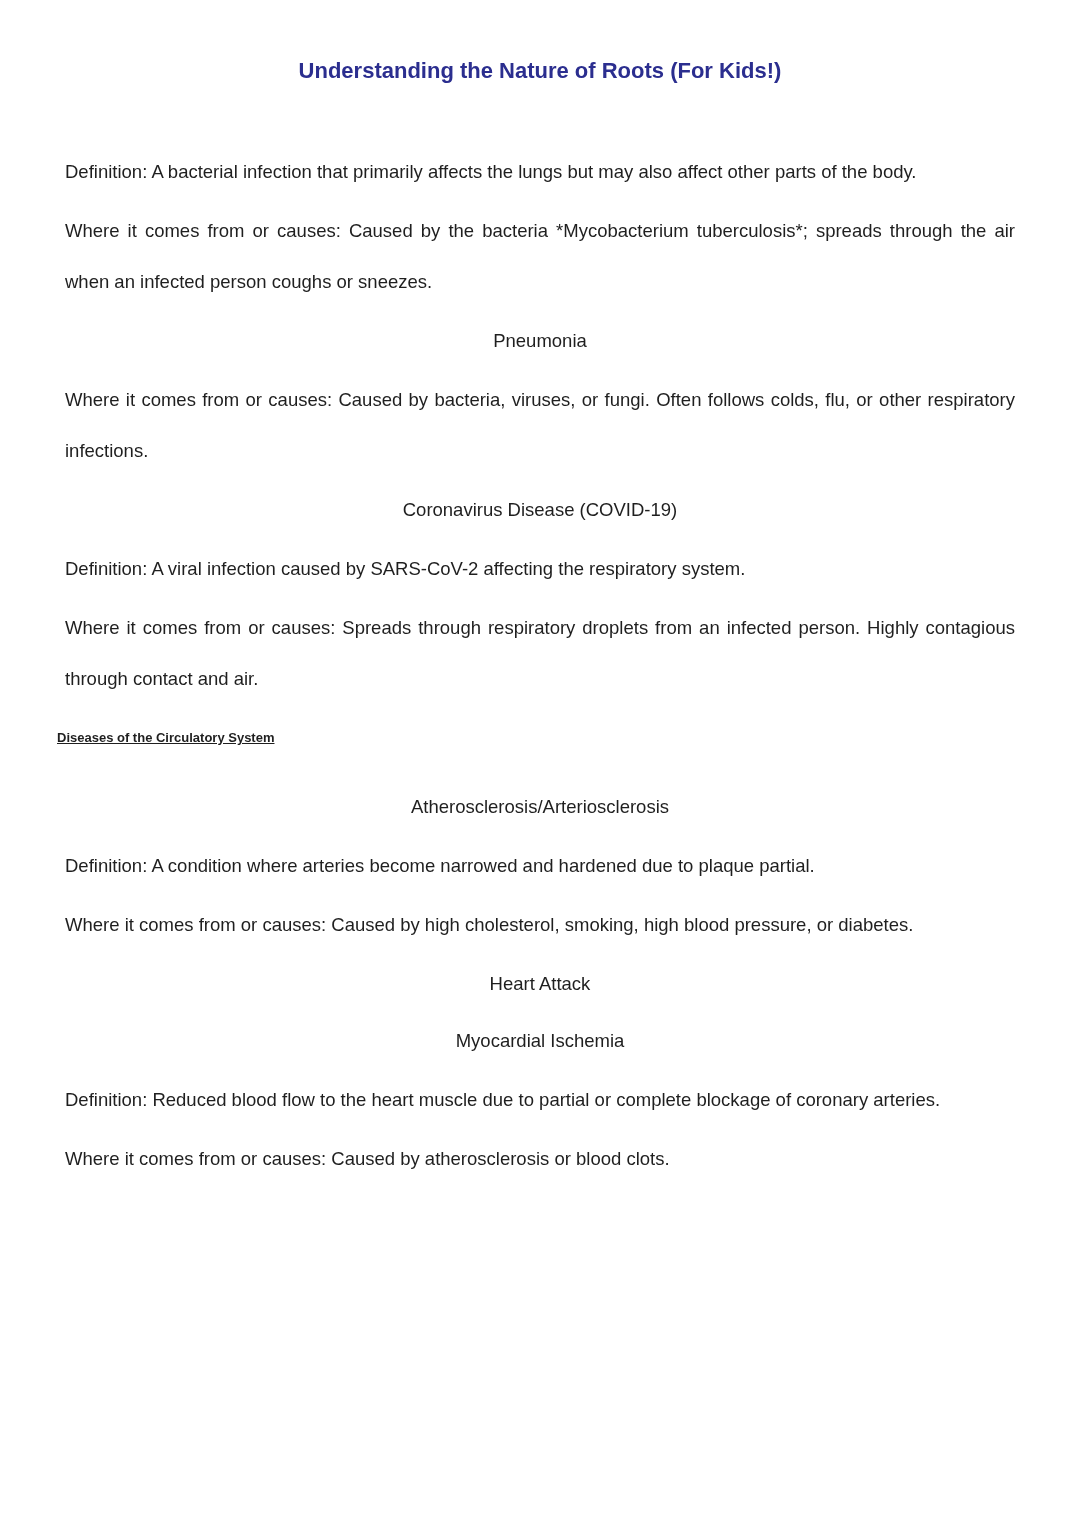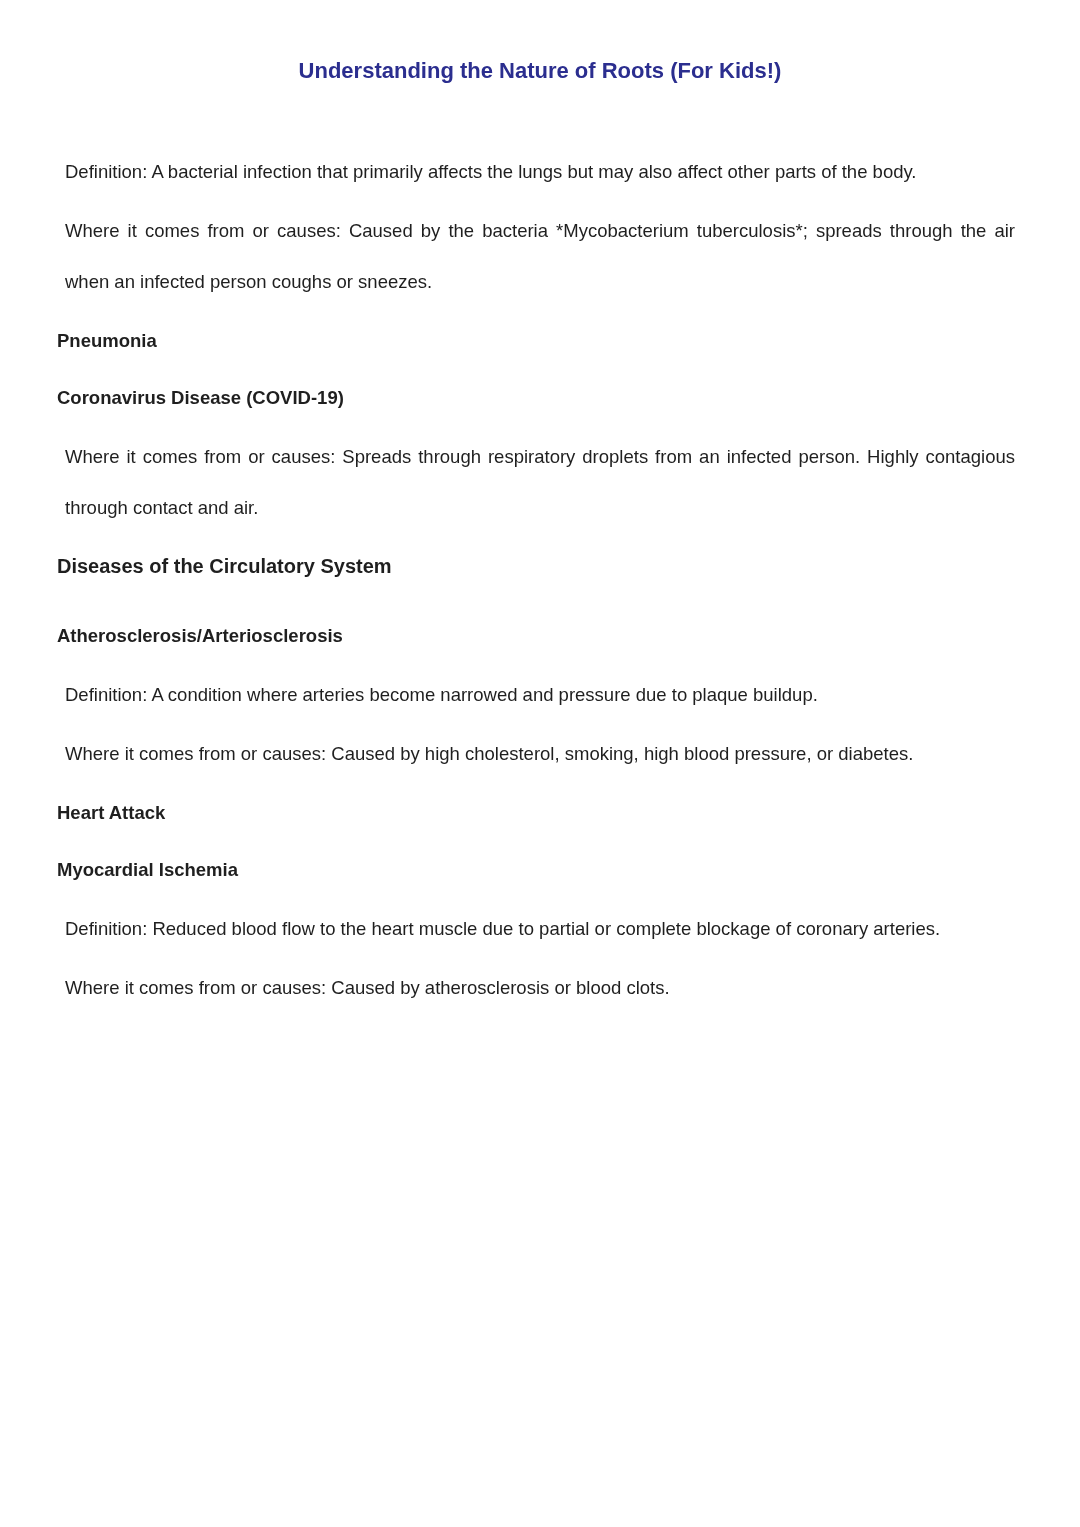--- a/index.html
+++ b/index.html
@@ -27,59 +27,63 @@
     color: #2b2e8f;
   }
   .para {
     font-size: 18.5px;
     line-height: 51px;
     text-align: justify;
     margin: 8px;
   }
   .sub-heading {
     font-size: 18.5px;
-    font-weight: bold;
+    font-weight: normal;
     line-height: 51px;
     margin: 6px 0 0 0;
+    text-align: center;
   }
   .section-heading {
-    font-size: 20px;
+    font-size: 13px;
     font-weight: bold;
     line-height: 51px;
     margin: 8px 0 0 0;
+    text-decoration: underline;
   }
   .section-heading + .sub-heading {
     margin-top: 18px;
   }
 </style>
 </head>
 <body>
 
 <div class="page">
 
   <h1 class="doc-title" style="color: rgb(43, 46, 143);">Understanding the Nature of Roots (For Kids!)</h1>
 
   <p class="para">Definition: A bacterial infection that primarily affects the lungs but may also affect other parts of the body.</p>
 
   <p class="para">Where it comes from or causes: Caused by the bacteria *Mycobacterium tuberculosis*; spreads through the air when an infected person coughs or sneezes.</p>
 
   <h2 class="sub-heading">Pneumonia</h2>
 
 
+  <p class="para">Where it comes from or causes: Caused by bacteria, viruses, or fungi. Often follows colds, flu, or other respiratory infections.</p>
 
   <h2 class="sub-heading">Coronavirus Disease (COVID-19)</h2>
 
+  <p class="para">Definition: A viral infection caused by SARS-CoV-2 affecting the respiratory system.</p>
 
   <p class="para">Where it comes from or causes: Spreads through respiratory droplets from an infected person. Highly contagious through contact and air.</p>
 
   <h2 class="section-heading">Diseases of the Circulatory System</h2>
 
   <h2 class="sub-heading">Atherosclerosis/Arteriosclerosis</h2>
 
-  <p class="para">Definition: A condition where arteries become narrowed and pressure due to plaque buildup.</p>
+  <p class="para">Definition: A condition where arteries become narrowed and hardened due to plaque partial.</p>
 
   <p class="para">Where it comes from or causes: Caused by high cholesterol, smoking, high blood pressure, or diabetes.</p>
 
   <h2 class="sub-heading">Heart Attack</h2>
 
 
 
   <h2 class="sub-heading">Myocardial Ischemia</h2>
 
   <p class="para">Definition: Reduced blood flow to the heart muscle due to partial or complete blockage of coronary arteries.</p>

